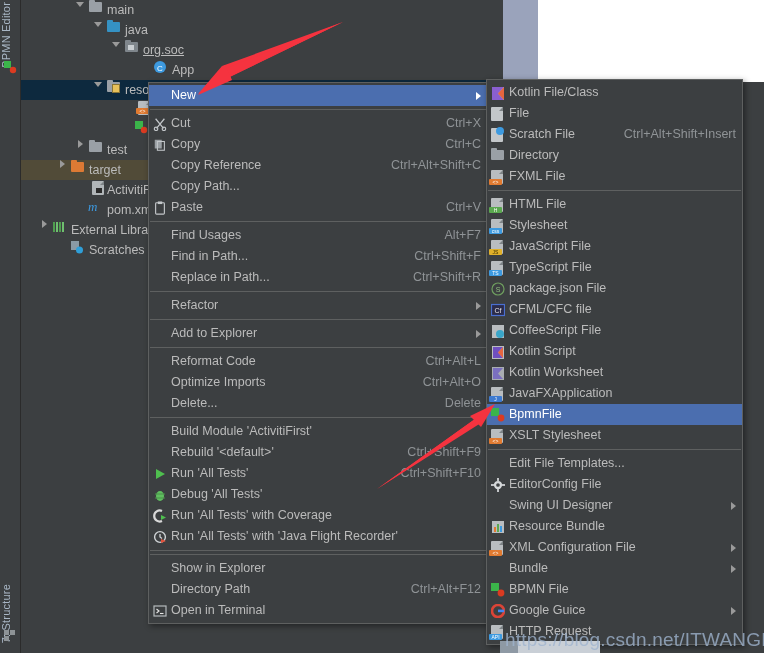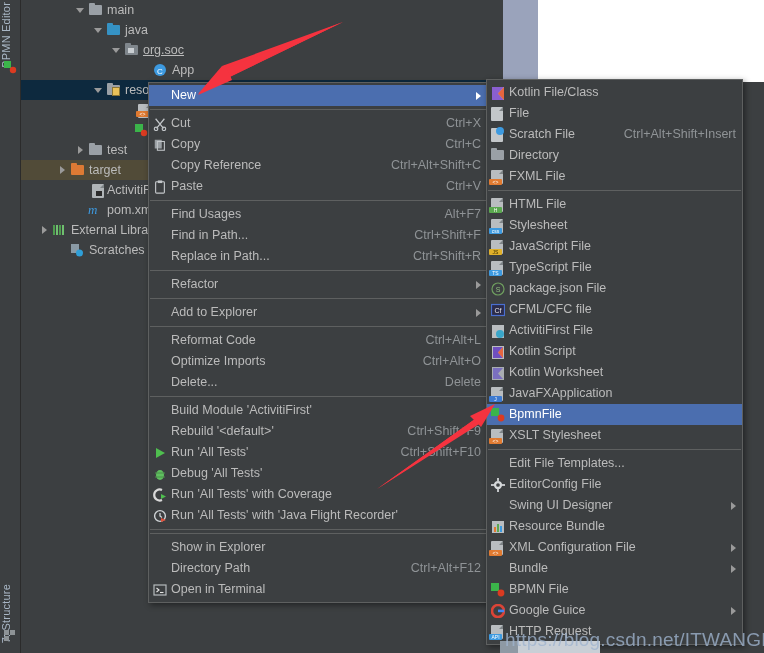--- a/index.html
+++ b/index.html
@@ -29,21 +29,21 @@
   .sq { position: absolute; width: 5px; height: 5px; }
 
   
   .tree {
     position: absolute; left: 21px; top: 0; width: 482px; height: 653px;
     background: #3c3f41; overflow: hidden;
   }
   .trow {
     position: relative; height: 20px; line-height: 20px;
     color: #bbbbbb; font-size: 12.5px; white-space: nowrap;
-    display: flex; align-items: center;
+    display: flex; 
   }
   .trow.sel { background: #0d293e; }
   .trow.ctx { background: #514b38; }
   .arrow {
     width: 9px; height: 9px; margin-right: 3px; flex: 0 0 auto;
     position: relative;
   }
   .arrow.down::after {
     content: ""; position: absolute; left: 0; top: 2px;
     border-left: 4.5px solid transparent; border-right: 4.5px solid transparent;
@@ -285,20 +285,24 @@
         </span>
         <span class="mlabel">Copy</span>
         <span class="mkey">Ctrl+C</span>
       </div>
       <div class="mi">
         <span class="mico"></span>
         <span class="mlabel">Copy Reference</span>
         <span class="mkey">Ctrl+Alt+Shift+C</span>
       </div>
       <div class="mi">
+        <span class="mico"></span>
+        <span class="mlabel">Copy Path...</span>
+      </div>
+      <div class="mi">
         <span class="mico">
           <svg width="14" height="14" viewBox="0 0 16 16" style="position:absolute;left:4px;top:1px">
             <rect x="3" y="2" width="10" height="13" rx="1" fill="none" stroke="#c3c7ca" stroke-width="1.3"></rect>
             <rect x="5.5" y="0.5" width="5" height="3" fill="#c3c7ca"></rect>
           </svg>
         </span>
         <span class="mlabel">Paste</span>
         <span class="mkey">Ctrl+V</span>
       </div>
       <div class="sep"></div>
@@ -502,21 +506,21 @@
         </span>
         <span class="mlabel">CFML/CFC file</span>
       </div>
       <div class="mi">
         <span class="mico">
           <svg width="14" height="15" viewBox="0 0 14 15" style="position:absolute;left:4px;top:1px">
             <rect x="1" y="1" width="12" height="13" fill="#b9bdc0"></rect>
             <circle cx="9" cy="10" r="4" fill="#3aa6c9"></circle>
           </svg>
         </span>
-        <span class="mlabel">ActivitiFirst File</span>
+        <span class="mlabel">CoffeeScript File</span>
       </div>
       <div class="mi">
         <span class="mico">
           <svg width="14" height="15" viewBox="0 0 14 15" style="position:absolute;left:4px;top:1px">
             <rect x="1" y="1" width="12" height="13" fill="#b9bdc0"></rect>
             <polygon points="2,2 12,2 7,7.5 12,13 2,13" fill="#6f4fc0"></polygon>
             <polygon points="12,2 7,7.5 12,13" fill="#e6653f"></polygon>
           </svg>
         </span>
         <span class="mlabel">Kotlin Script</span>

